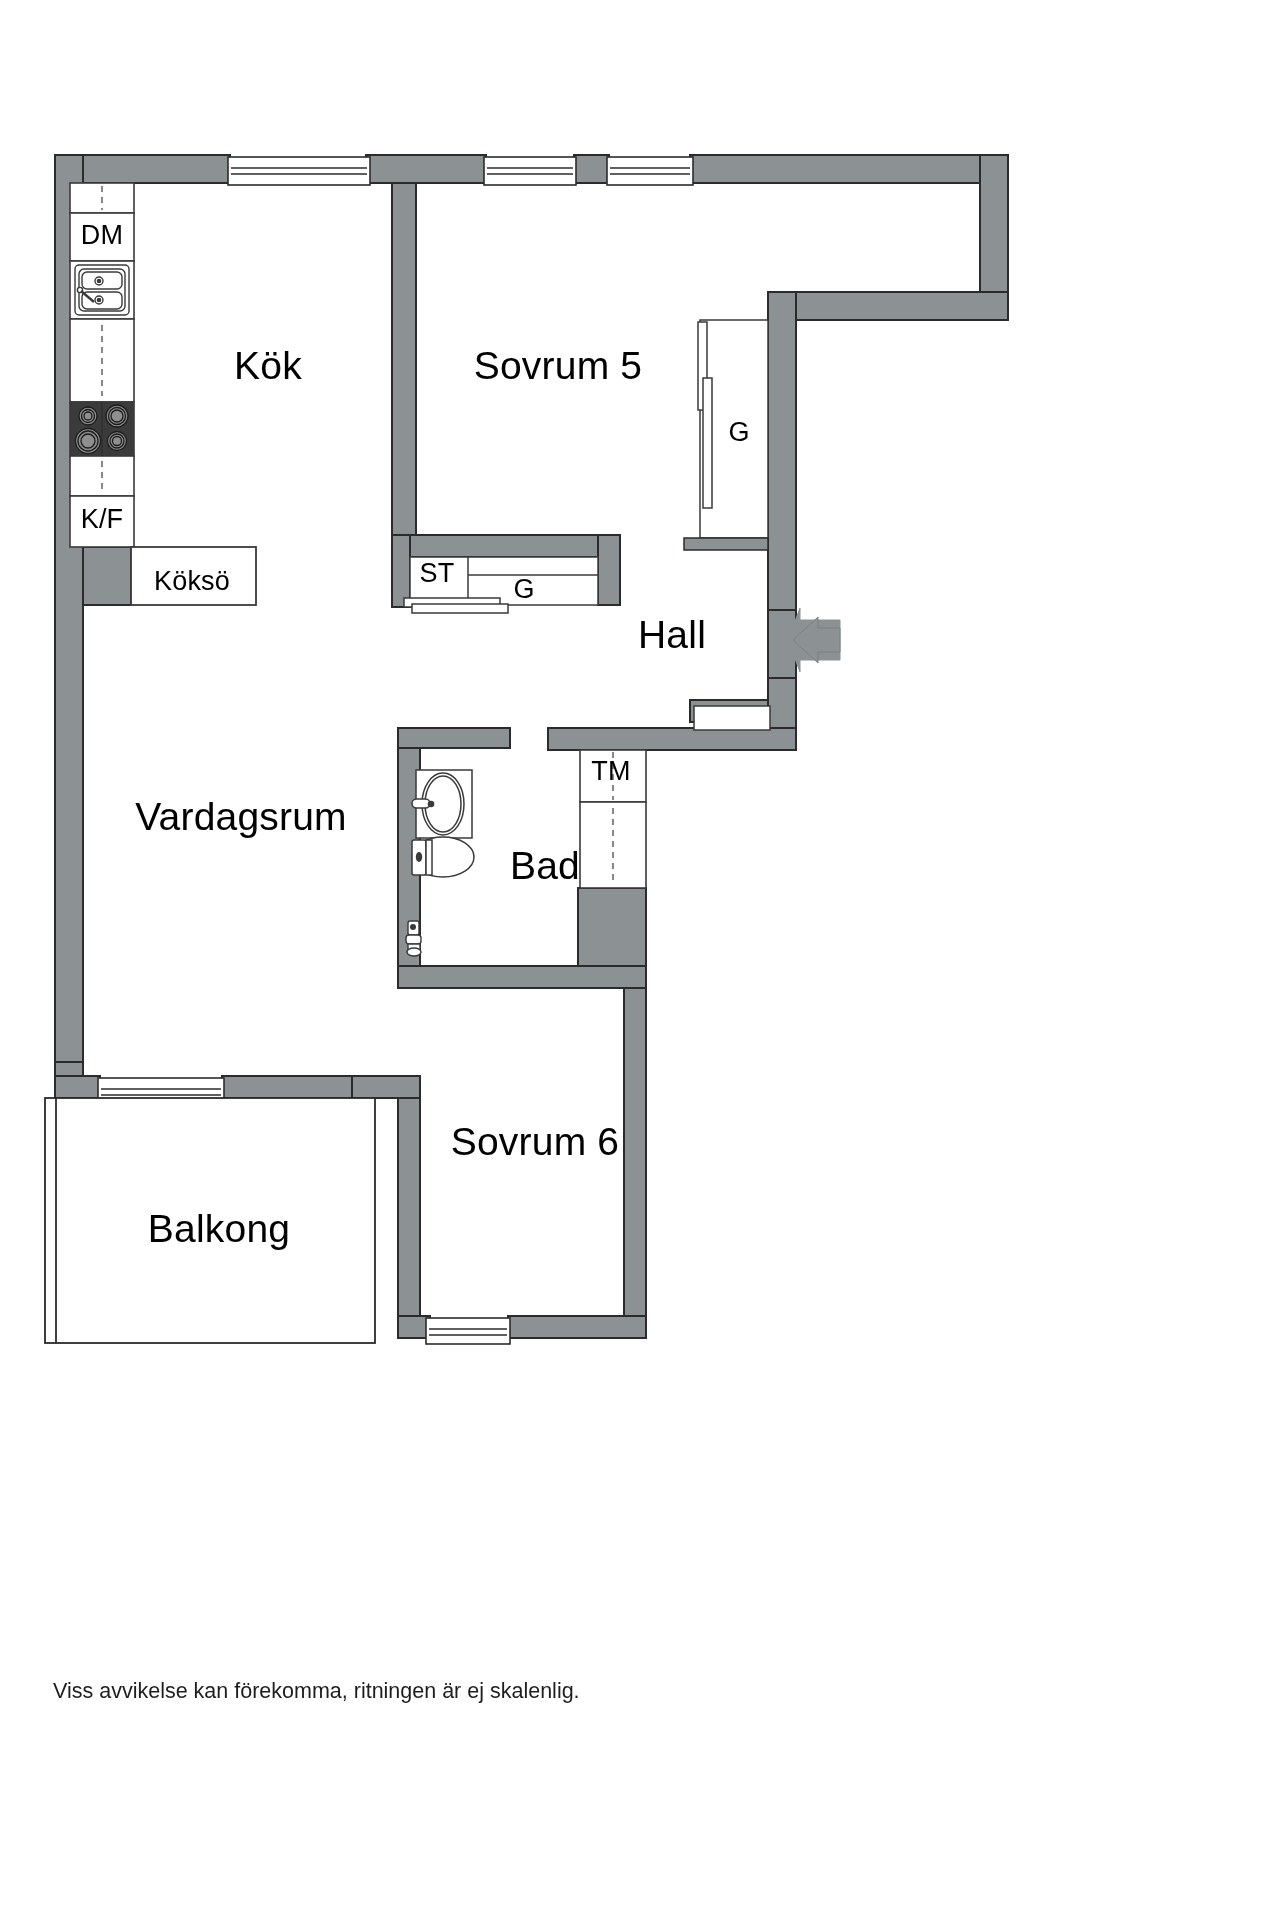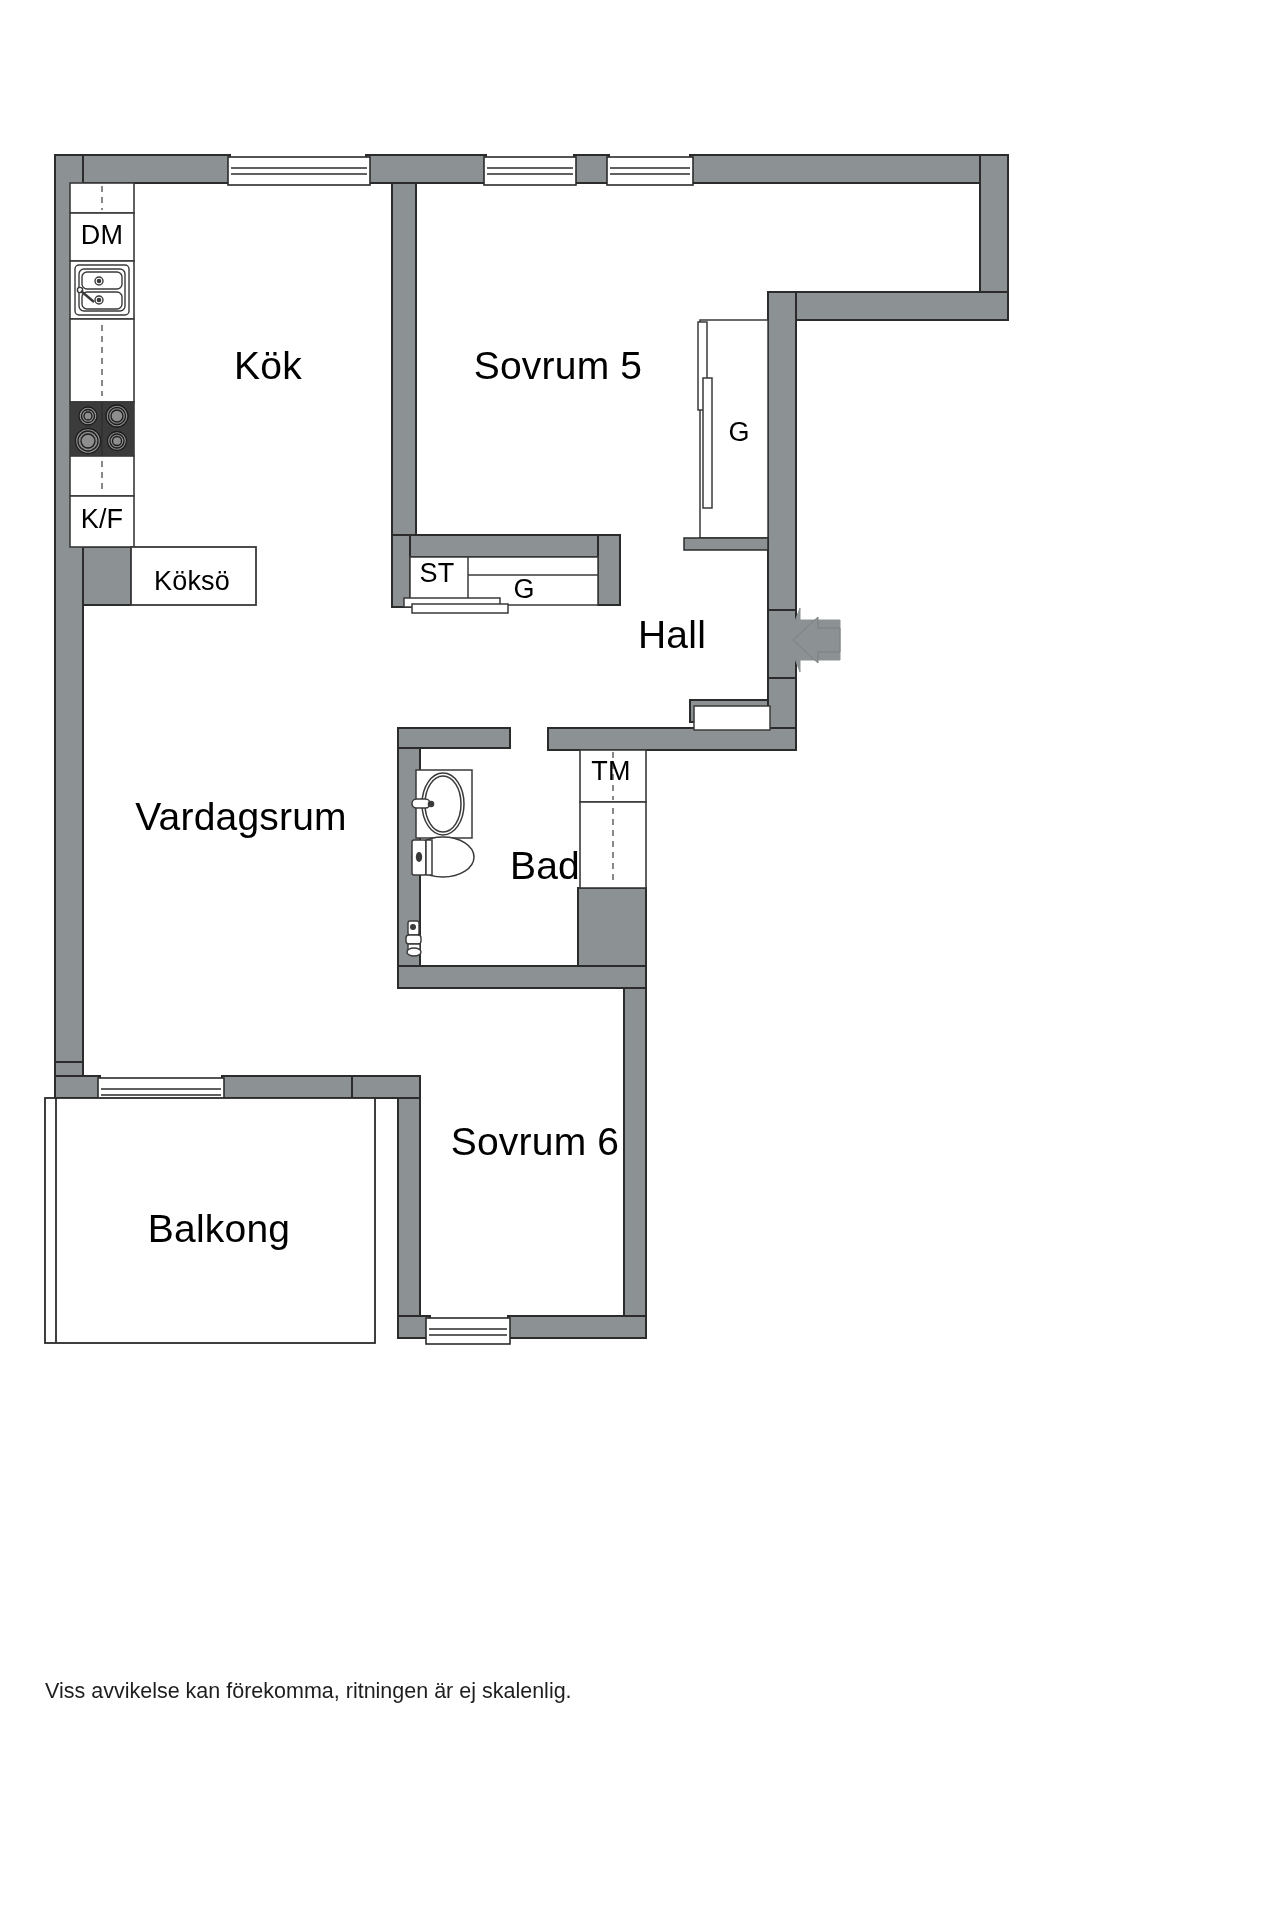--- a/index.html
+++ b/index.html
@@ -29,21 +29,21 @@
     font-family: "Liberation Sans", sans-serif;
     color: #000000;
     white-space: nowrap;
     transform: translate(-50%, -50%);
     letter-spacing: 0.2px;
   }
   .lbl-room   { font-size: 39px; }
   .lbl-small  { font-size: 27px; }
   .disclaimer {
     position: absolute;
-    left: 45px;
+    left: 53px;
     top: 1679px;
     font-size: 21.5px;
     color: #1e1e1e;
     font-family: "Liberation Sans", sans-serif;
     white-space: nowrap;
   }
 </style>
 </head>
 <body>
 

